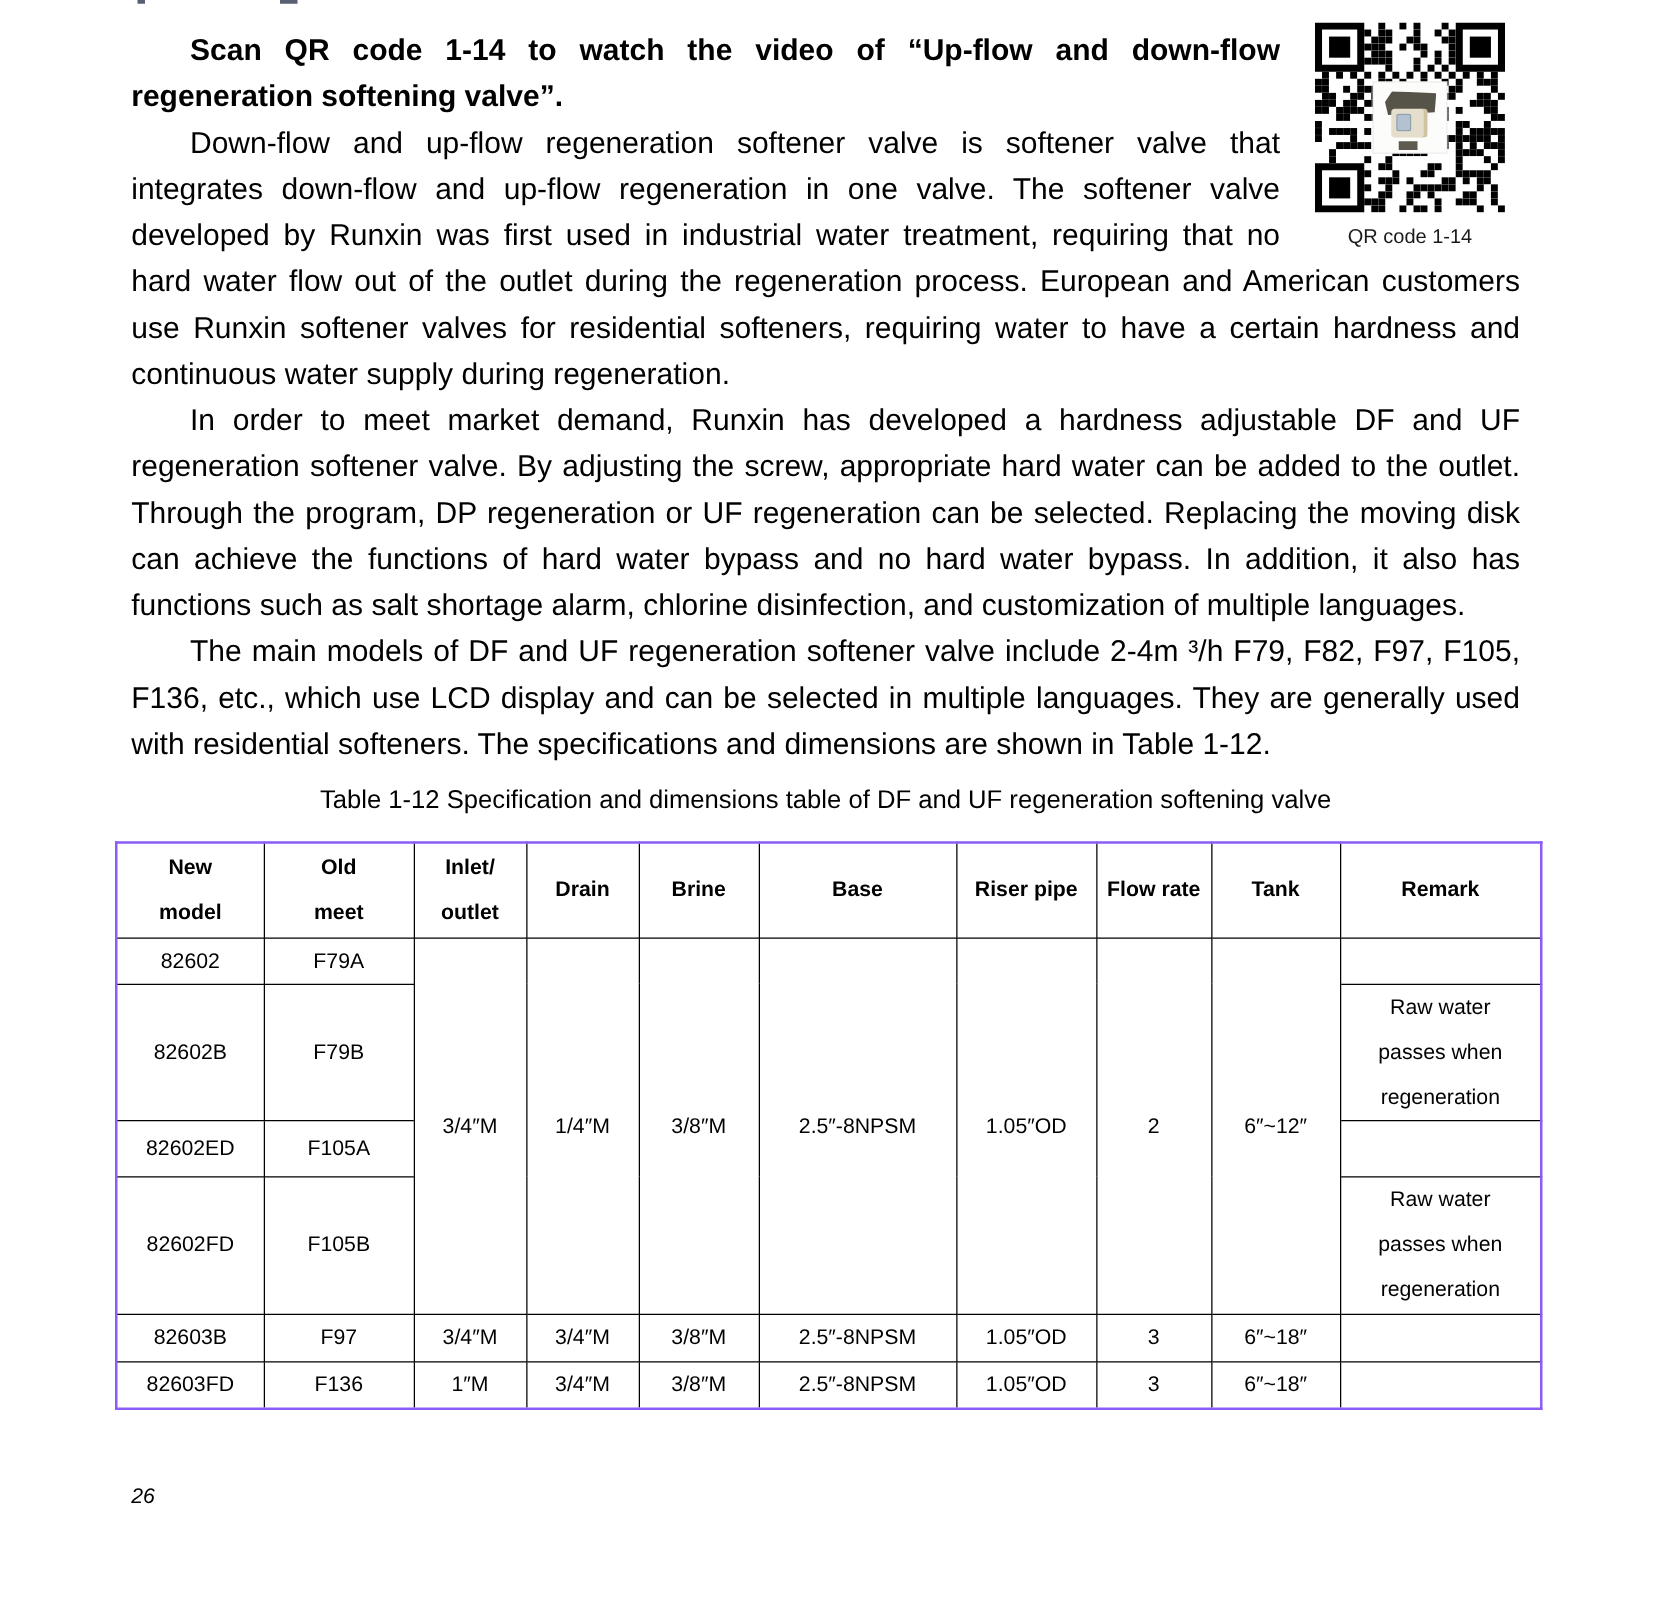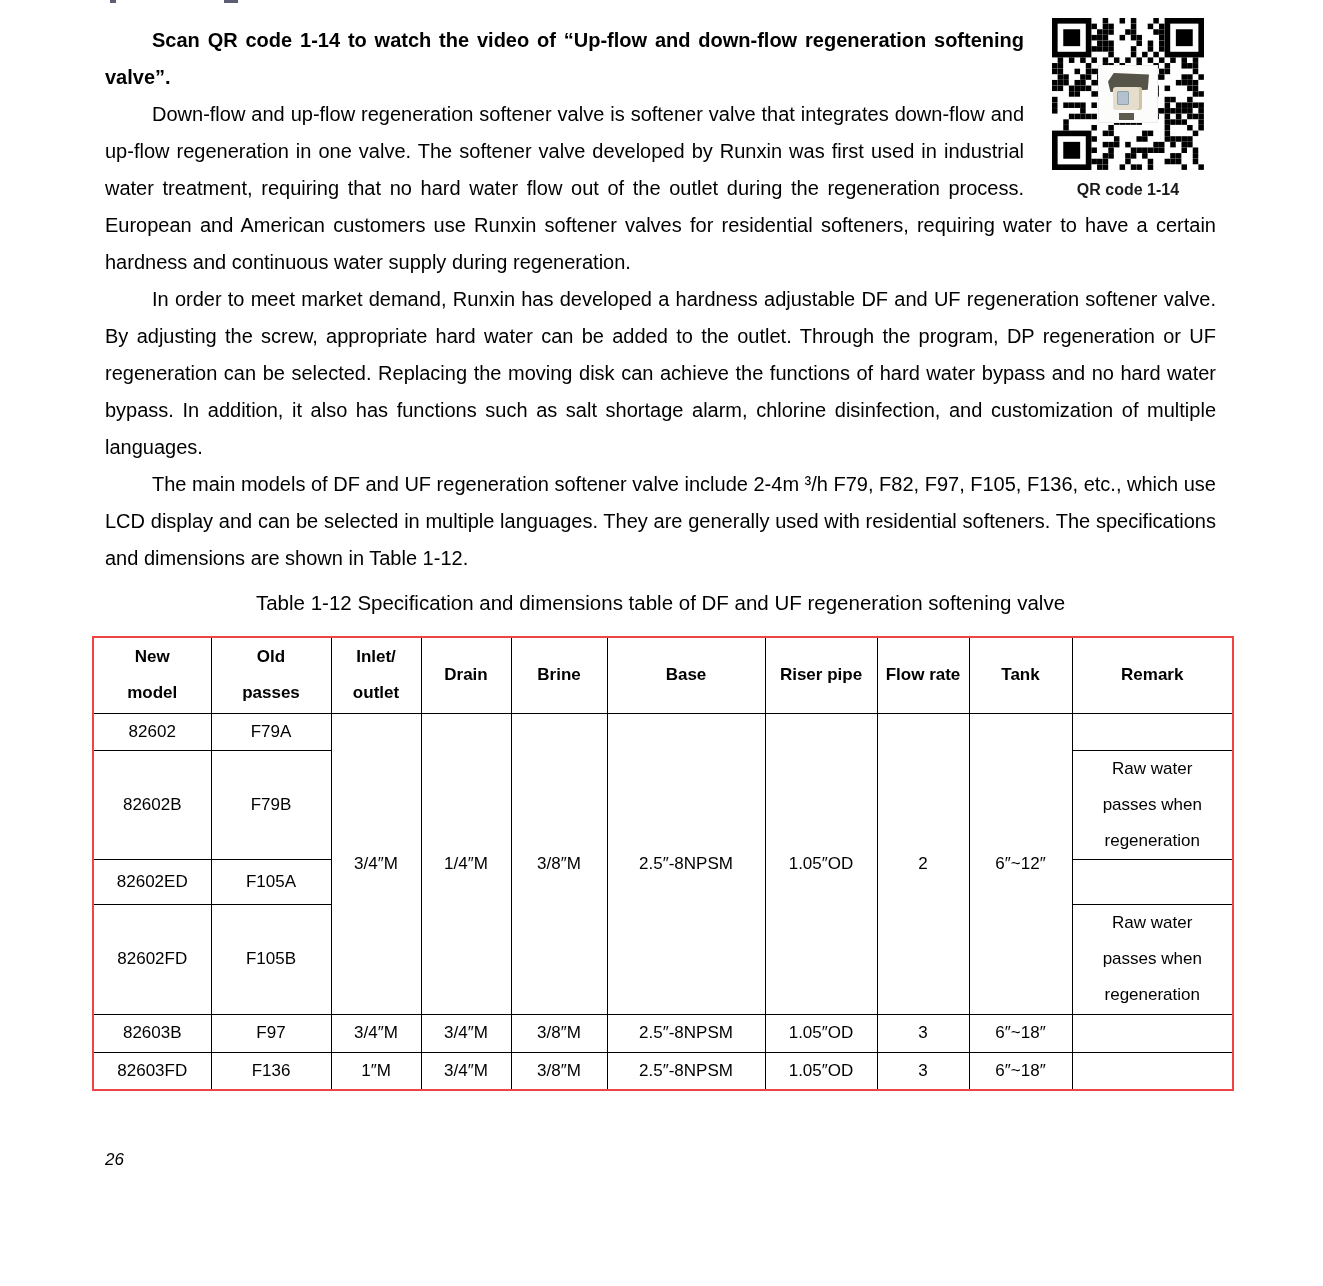--- a/index.html
+++ b/index.html
@@ -18,21 +18,20 @@
   .frag { position: absolute; top: 0; height: 3px; background: #5a5f73; }
   .frag.f1 { left: 110px; width: 6px; }
   .frag.f2 { left: 224px; width: 14px; }
 
   
   .qr-block {
     float: right;
     width: 176px;
     margin: -4px 0 6px 16px;
     text-align: center;
-    font-weight: bold;
   }
   .qr-img {
     width: 152px; height: 152px;
     margin: 0 auto;
     position: relative;
   }
   .qr-img svg { display: block; width: 152px; height: 152px; }
   .qr-center {
     position: absolute; left: 50%; top: 50%;
     width: 58px; height: 56px;
@@ -63,42 +62,42 @@
     background: #5d5a50;
   }
   .qr-caption { font-size: 16px; margin-top: 11px; color: #1a1a1a; }
 
   .section-heading {
     font-size: 21px; font-weight: bold;
     margin: 0 0 14px 0; line-height: 29px;
   }
   .para {
     margin: 0;
-    font-size: 20px;
+    font-size: 24px;
     line-height: 37px;
     text-align: justify;
     text-indent: 47px;
   }
   .para.bold { font-weight: bold; }
 
   .table-title {
     font-size: 20.5px; font-weight: normal;
     text-align: center;
     margin: 11px 0 0 0;
     line-height: 29px;
     text-indent: 0;
   }
 
   table.spec-table {
     border-collapse: collapse;
     table-layout: fixed;
     width: 1140px;
     margin-left: -13px;
     margin-top: 19px;
-    border: 2px solid #ef4444;
+    border: 2px solid #8b5cf6;
   }
   .spec-table th, .spec-table td {
     border: 1px solid #000;
     text-align: center;
     vertical-align: middle;
     font-size: 17px;
     line-height: 36px;
     white-space: pre-line;
     padding: 0 2px;
     overflow: hidden;
@@ -400,21 +399,21 @@
       <col style="width:112px">
         <col style="width:92px">
         <col style="width:103px">
       <col style="width:161px">
     </colgroup>
     <tbody>
         <tr class="hdr">
       <th>New
 model</th>
       <th>Old
-passes</th>
+meet</th>
       <th>Inlet/
 outlet</th>
       <th>Drain</th>
       <th>Brine</th>
       <th>Base</th>
       <th>Riser pipe</th>
       <th>Flow rate</th>
       <th>Tank</th>
       <th>Remark</th>
     </tr>

